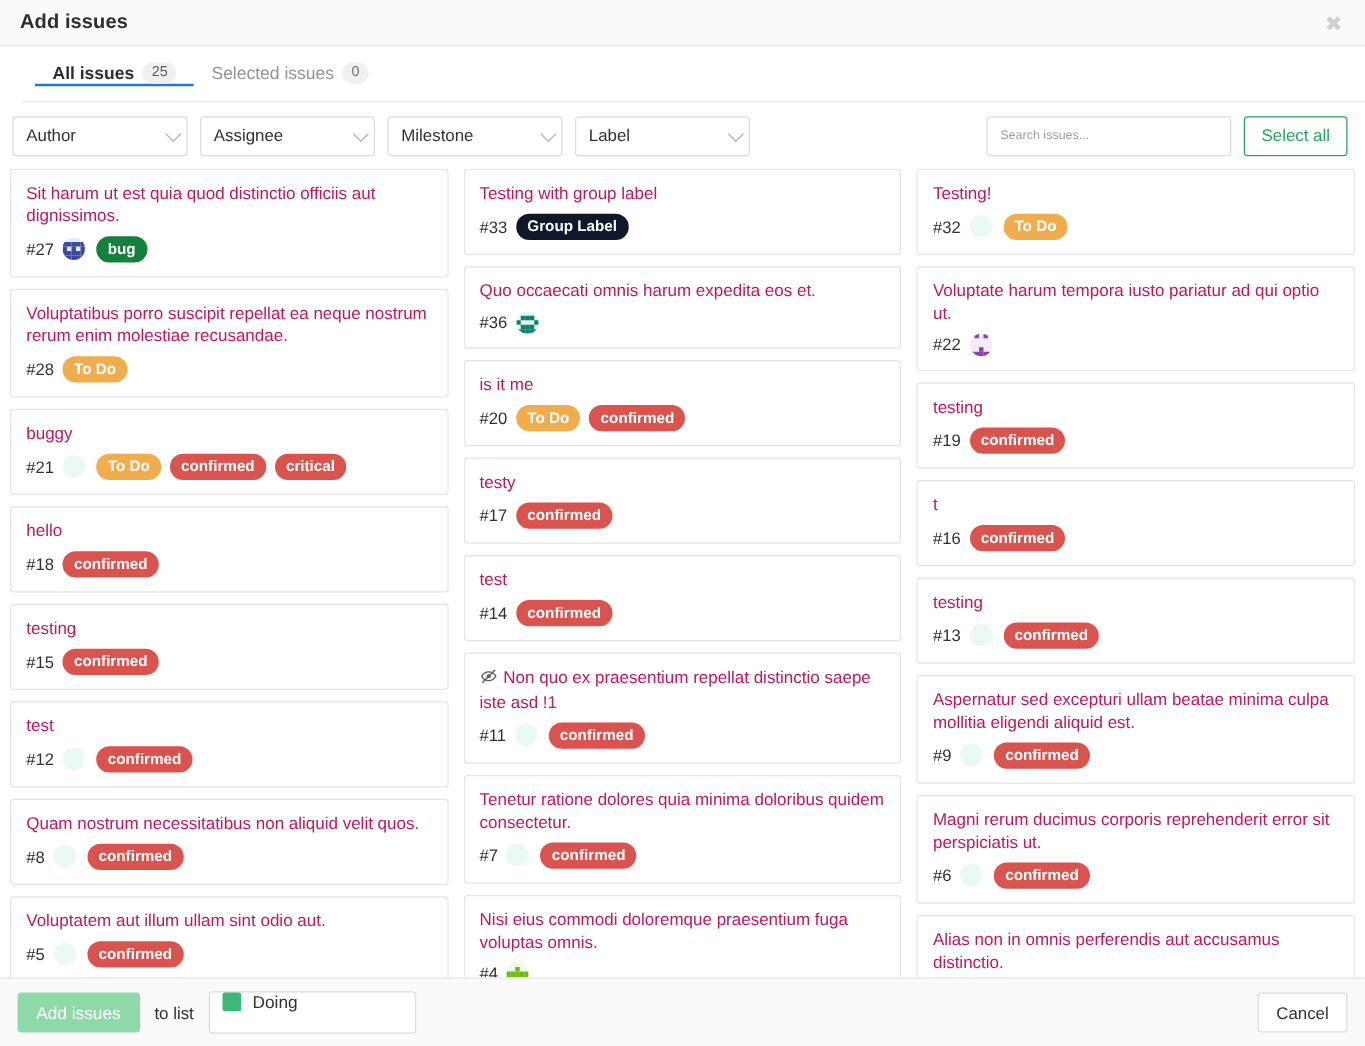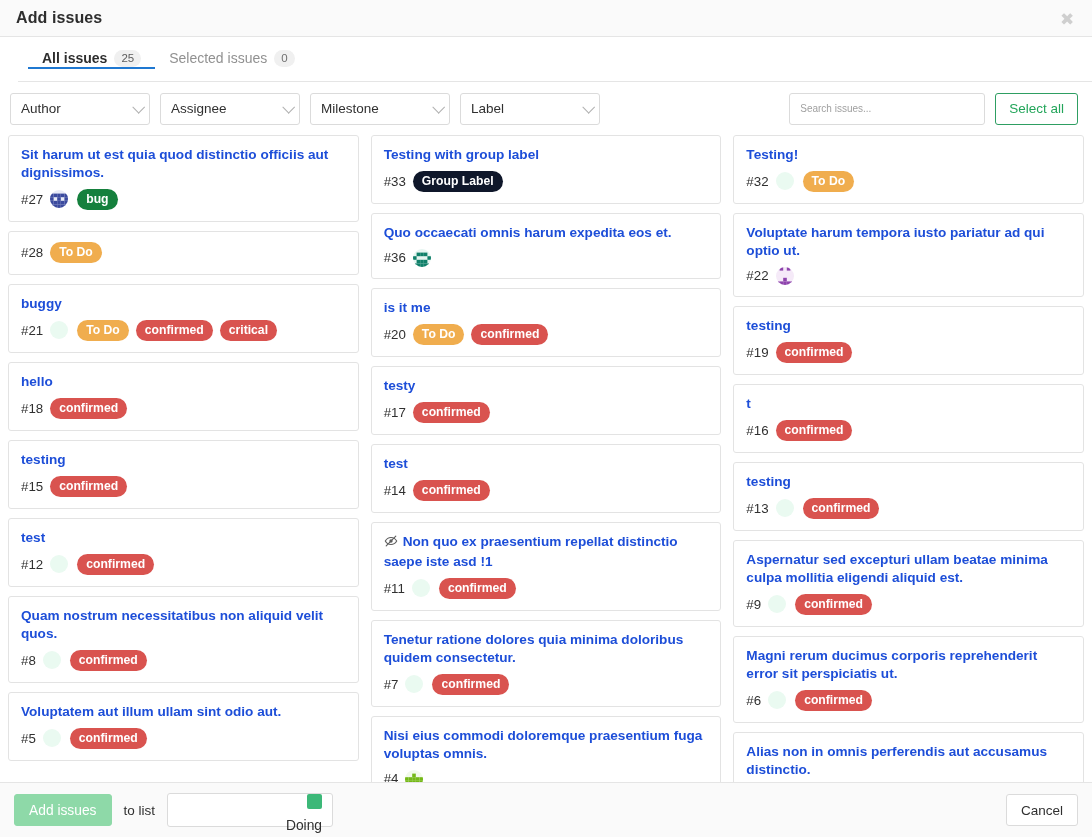--- a/index.html
+++ b/index.html
@@ -128,21 +128,21 @@
   }
   .issue-card {
     border: 1px solid #e3e3e3;
     border-radius: 3px;
     background: #fff;
     padding: 10px 12px 11px 12px;
     flex: 0 0 auto;
     cursor: pointer;
   }
   .issue-title {
-    font-size: 13.6px; font-weight: bold; color: #1d4ed8;
+    font-size: 13.6px; font-weight: normal; color: #be185d;
     line-height: 1.32;
     margin-bottom: 7px;
   }
   .eye-slash-icon {
     display: inline-block;
     vertical-align: -2px;
     margin-right: 5px;
     color: #5c5c5c;
   }
   .issue-meta {
@@ -184,25 +184,24 @@
     border-radius: 3px; color: #fff;
     font-size: 13.8px; font-family: inherit;
     cursor: default;
   }
   .to-list-text { font-size: 13.5px; color: #303030; }
   .list-select {
     position: relative;
     width: 166px; height: 34px;
     border: 1px solid #dbdbdb; border-radius: 3px;
     background: #fff;
-    display: flex; align-items: flex-end; gap: 9px;
+    display: flex; align-items: flex-start; gap: 9px;
     padding: 0 10px;
     font-size: 13.8px; color: #303030;
     cursor: pointer;
-    flex-direction: column;
   }
   .list-swatch {
     width: 15px; height: 15px; border-radius: 2px;
     background: #3cb878; flex: 0 0 auto;
   }
   .cancel-btn {
     height: 32px; padding: 0 14px;
     border: 1px solid #dbdbdb; border-radius: 3px;
     background: #fff; color: #303030;
     font-size: 13.5px; font-family: inherit;
@@ -283,20 +282,21 @@
                   <rect x="16" y="16" width="4" height="4" fill="#3b4a9e"></rect>
                   <rect x="4" y="16" width="4" height="4" fill="#3b4a9e"></rect>
                   <rect x="12" y="16" width="4" height="4" fill="#3b4a9e"></rect>
                   <rect x="8" y="16" width="4" height="4" fill="#3b4a9e"></rect>
                 </g>
   </svg></span>
             <span class="label-pill" style="background: #15803d;">bug</span>
           </div>
         </div>
         <div class="issue-card">
+          <div class="issue-title"><span>Voluptatibus porro suscipit repellat ea neque nostrum rerum enim molestiae recusandae.</span></div>
           <div class="issue-meta">
             <span class="issue-id">#28</span>
             <span class="label-pill" style="background: rgb(240, 173, 78);">To Do</span>
           </div>
         </div>
         <div class="issue-card">
           <div class="issue-title"><span>buggy</span></div>
           <div class="issue-meta">
             <span class="issue-id">#21</span>
             <span class="avatar"><svg viewBox="0 0 20 20" width="18" height="18" xmlns="http://www.w3.org/2000/svg">

